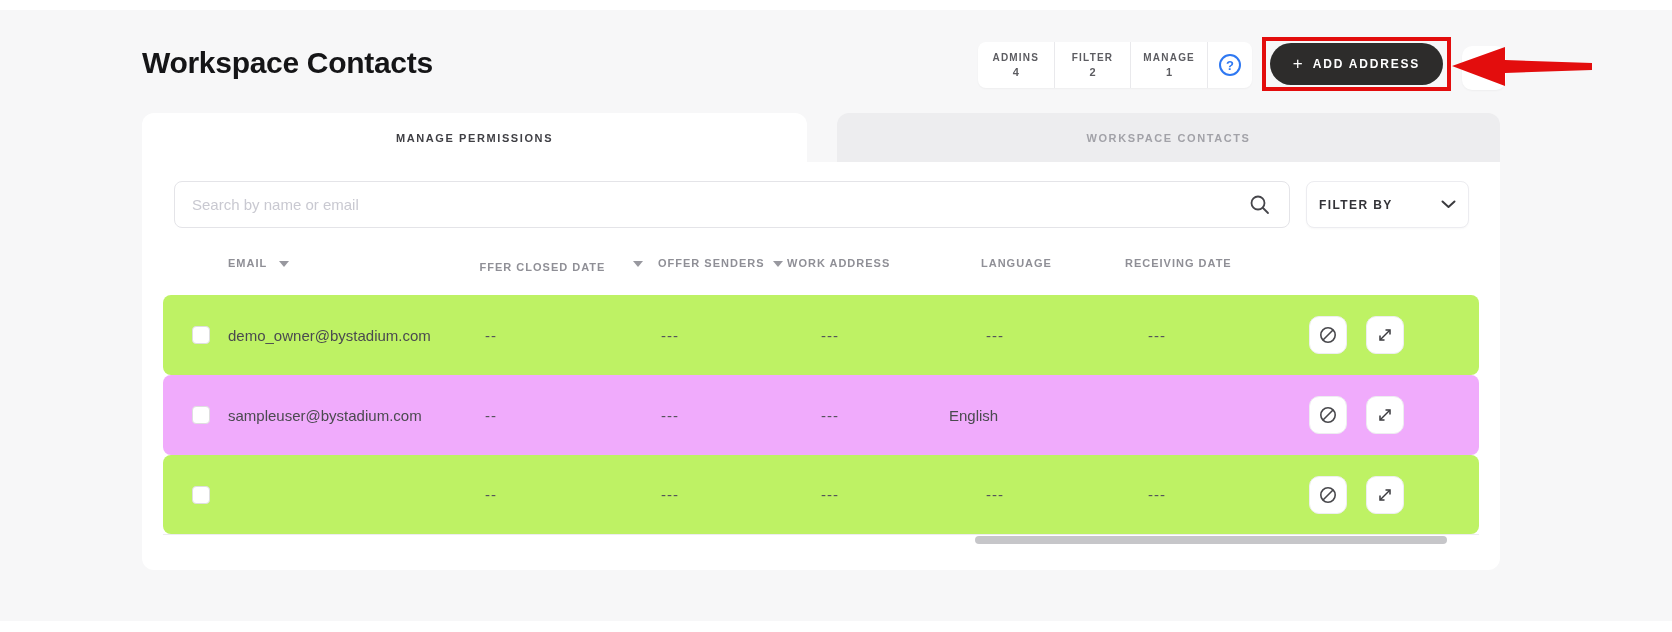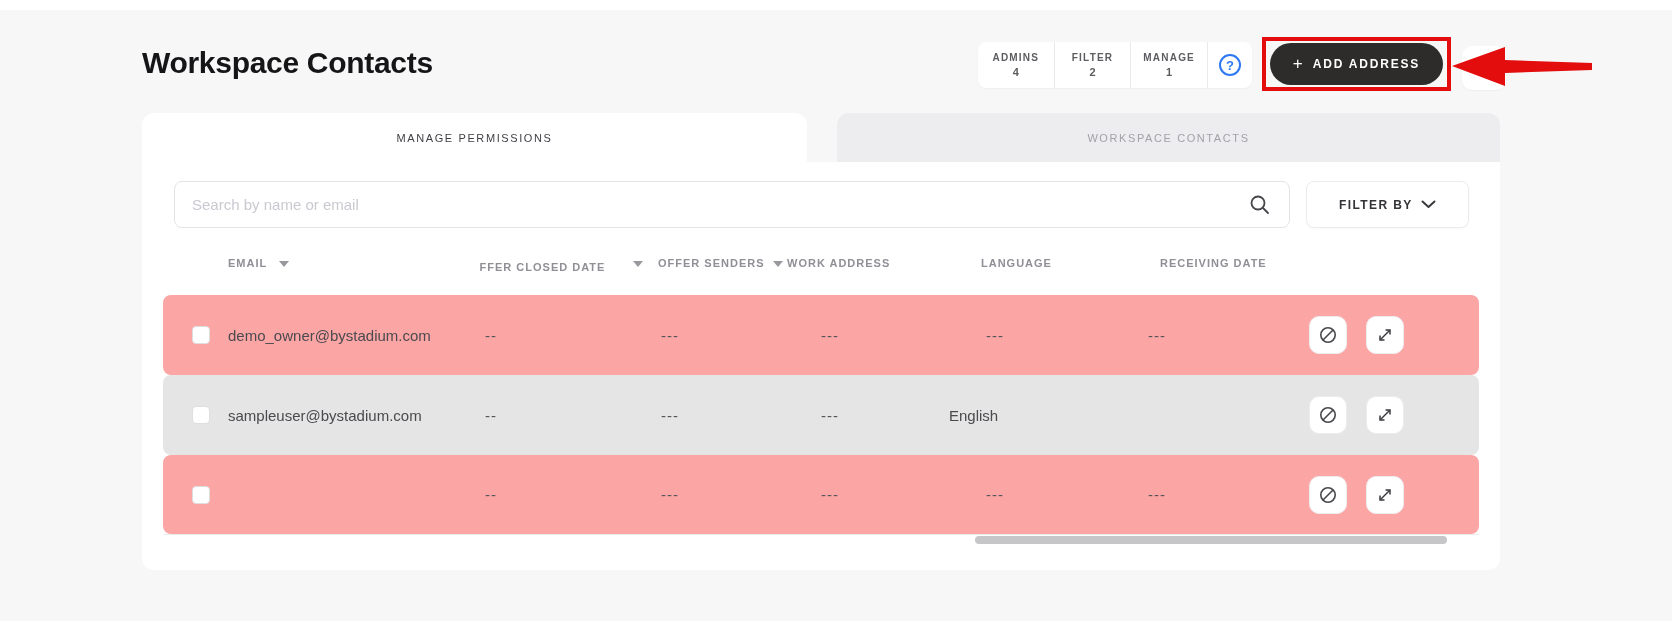--- a/index.html
+++ b/index.html
@@ -30,55 +30,55 @@
   .add-btn { border:none; cursor:pointer; width:173px; height:42px; border-radius:21px; background:#2d2c2b;
     color:#fff; display:flex; align-items:center; justify-content:center; gap:10px; }
   .add-btn .plus { font-size:17px; font-weight:400; line-height:1; position:relative; top:-1px; }
   .add-btn .lbl { font-size:12px; font-weight:700; letter-spacing:1.8px; }
   .ghost-btn { position:absolute; left:1462px; top:46px; width:44px; height:44px; border-radius:10px;
     background:#fff; border:none; box-shadow:0 1px 2px rgba(0,0,0,0.04); }
   .annotation-arrow { position:absolute; left:1438px; top:40px; }
 
   
   .tab { position:absolute; top:113px; height:50px; border-radius:12px 12px 0 0;
-    display:flex; align-items:center; justify-content:center; font-size:11px; font-weight:400;
+    display:flex; align-items:center; justify-content:center; font-size:11px; font-weight:700;
     letter-spacing:1.6px; cursor:pointer;text-align:center; }
   .tab-active { left:142px; width:665px; background:#ffffff; color:#3f3f44; }
   .tab-inactive { left:837px; width:663px; background:#ededef; color:#a2a2a8; }
 
   .card-body { position:absolute; left:142px; top:162px; width:1358px; height:408px; background:#ffffff;
     border-radius:0 0 12px 12px; }
 
   
   .search-box { position:absolute; left:174px; top:181px; width:1116px; height:47px; background:#fff;
     border:1px solid #e4e4e8; border-radius:8px; }
   .search-box input { position:absolute; left:0; top:0; width:100%; height:100%; border:none; outline:none;
     background:transparent; padding:0 52px 0 17px; font-family:"Liberation Sans",sans-serif;
     font-size:15px; color:#ec4899; }
   .search-box input::placeholder { color:#c9c9d1; }
   .search-icon { position:absolute; right:18px; top:12px; cursor:pointer; }
   .filter-btn { position:absolute; left:1306px; top:181px; width:163px; height:47px; background:#fff;
     border:1px solid #ececf0; border-radius:8px; display:flex; align-items:center; cursor:pointer;
-    padding:0 32px; box-shadow:0 1px 2px rgba(0,0,0,0.03); }
+    padding:0 12px; box-shadow:0 1px 2px rgba(0,0,0,0.03); }
   .filter-btn .lbl { font-size:12px; font-weight:700; letter-spacing:1.4px; color:#333338; }
   .filter-btn .chev { margin-left:auto; }
 
   
   .th { position:absolute; top:257px; font-size:11px; font-weight:700; letter-spacing:1px; color:#8f8f96;
     white-space:nowrap; }
   .sort-tri { position:absolute; top:261px; width:0; height:0; cursor:pointer;
     border-left:5px solid transparent; border-right:5px solid transparent; border-top:6px solid #98989f; }
   .th-clip { position:absolute; left:479px; top:257px; width:146px; overflow:hidden; }
   .th-clip .th-inner { display:inline-block; margin-left:-9px; font-size:11px; font-weight:700;
     letter-spacing:1px; color:#8f8f96; white-space:nowrap; }
 
   
   .row { position:absolute; left:163px; width:1316px; height:80px; border-radius:8px; }
-  .row.odd { background:#fca5a5; }
-  .row.even { background:#e5e5e5; }
+  .row.odd { background:#bef264; }
+  .row.even { background:#f0abfc; }
   .cell { position:absolute; top:0; height:100%; display:flex; align-items:center;
     font-size:15px; color:#4a4a4f; white-space:nowrap; }
   .cell.dash { letter-spacing:1px; color:#55555a; }
   .checkbox { position:absolute; left:29px; top:31px; width:18px; height:18px; border-radius:4px;
     border:1.5px solid #dededf; background:#fff; cursor:pointer; }
   .icon-btn { position:absolute; top:21px; width:38px; height:38px; border-radius:10px; background:#fff;
     border:1px solid #ededf0; display:flex; align-items:center; justify-content:center; cursor:pointer; }
   .icon-btn.block { left:1146px; }
   .icon-btn.expand { left:1203px; }
   .table-bottom-line { position:absolute; left:163px; top:534px; width:1316px; height:1px; background:#ececef; }
@@ -150,21 +150,21 @@
   <div class="th" style="left:228px">EMAIL</div>
   <div class="sort-tri" style="left:279px"></div>
   <div class="th-clip">
     <span class="th-inner">OFFER CLOSED DATE</span>
   </div>
   <div class="sort-tri" style="left:633px"></div>
   <div class="th" style="left:658px">OFFER SENDERS</div>
   <div class="sort-tri" style="left:773px"></div>
   <div class="th" style="left:787px">WORK ADDRESS</div>
   <div class="th" style="left:981px">LANGUAGE</div>
-  <div class="th" style="left:1160px">RECEIVING DATE</div>
+  <div class="th" style="left:1125px">RECEIVING DATE</div>
 
   <div class="row odd" style="top:295px">
     <div class="checkbox"></div>
     <div class="cell" style="left:65px">demo_owner@bystadium.com</div>
     <div class="cell dash" style="left:322px">--</div>
     <div class="cell dash" style="left:498px">---</div>
     <div class="cell dash" style="left:658px">---</div>
     <div class="cell dash" style="left:823px">---</div>
     <div class="cell dash" style="left:985px">---</div>
     <button class="icon-btn block">

